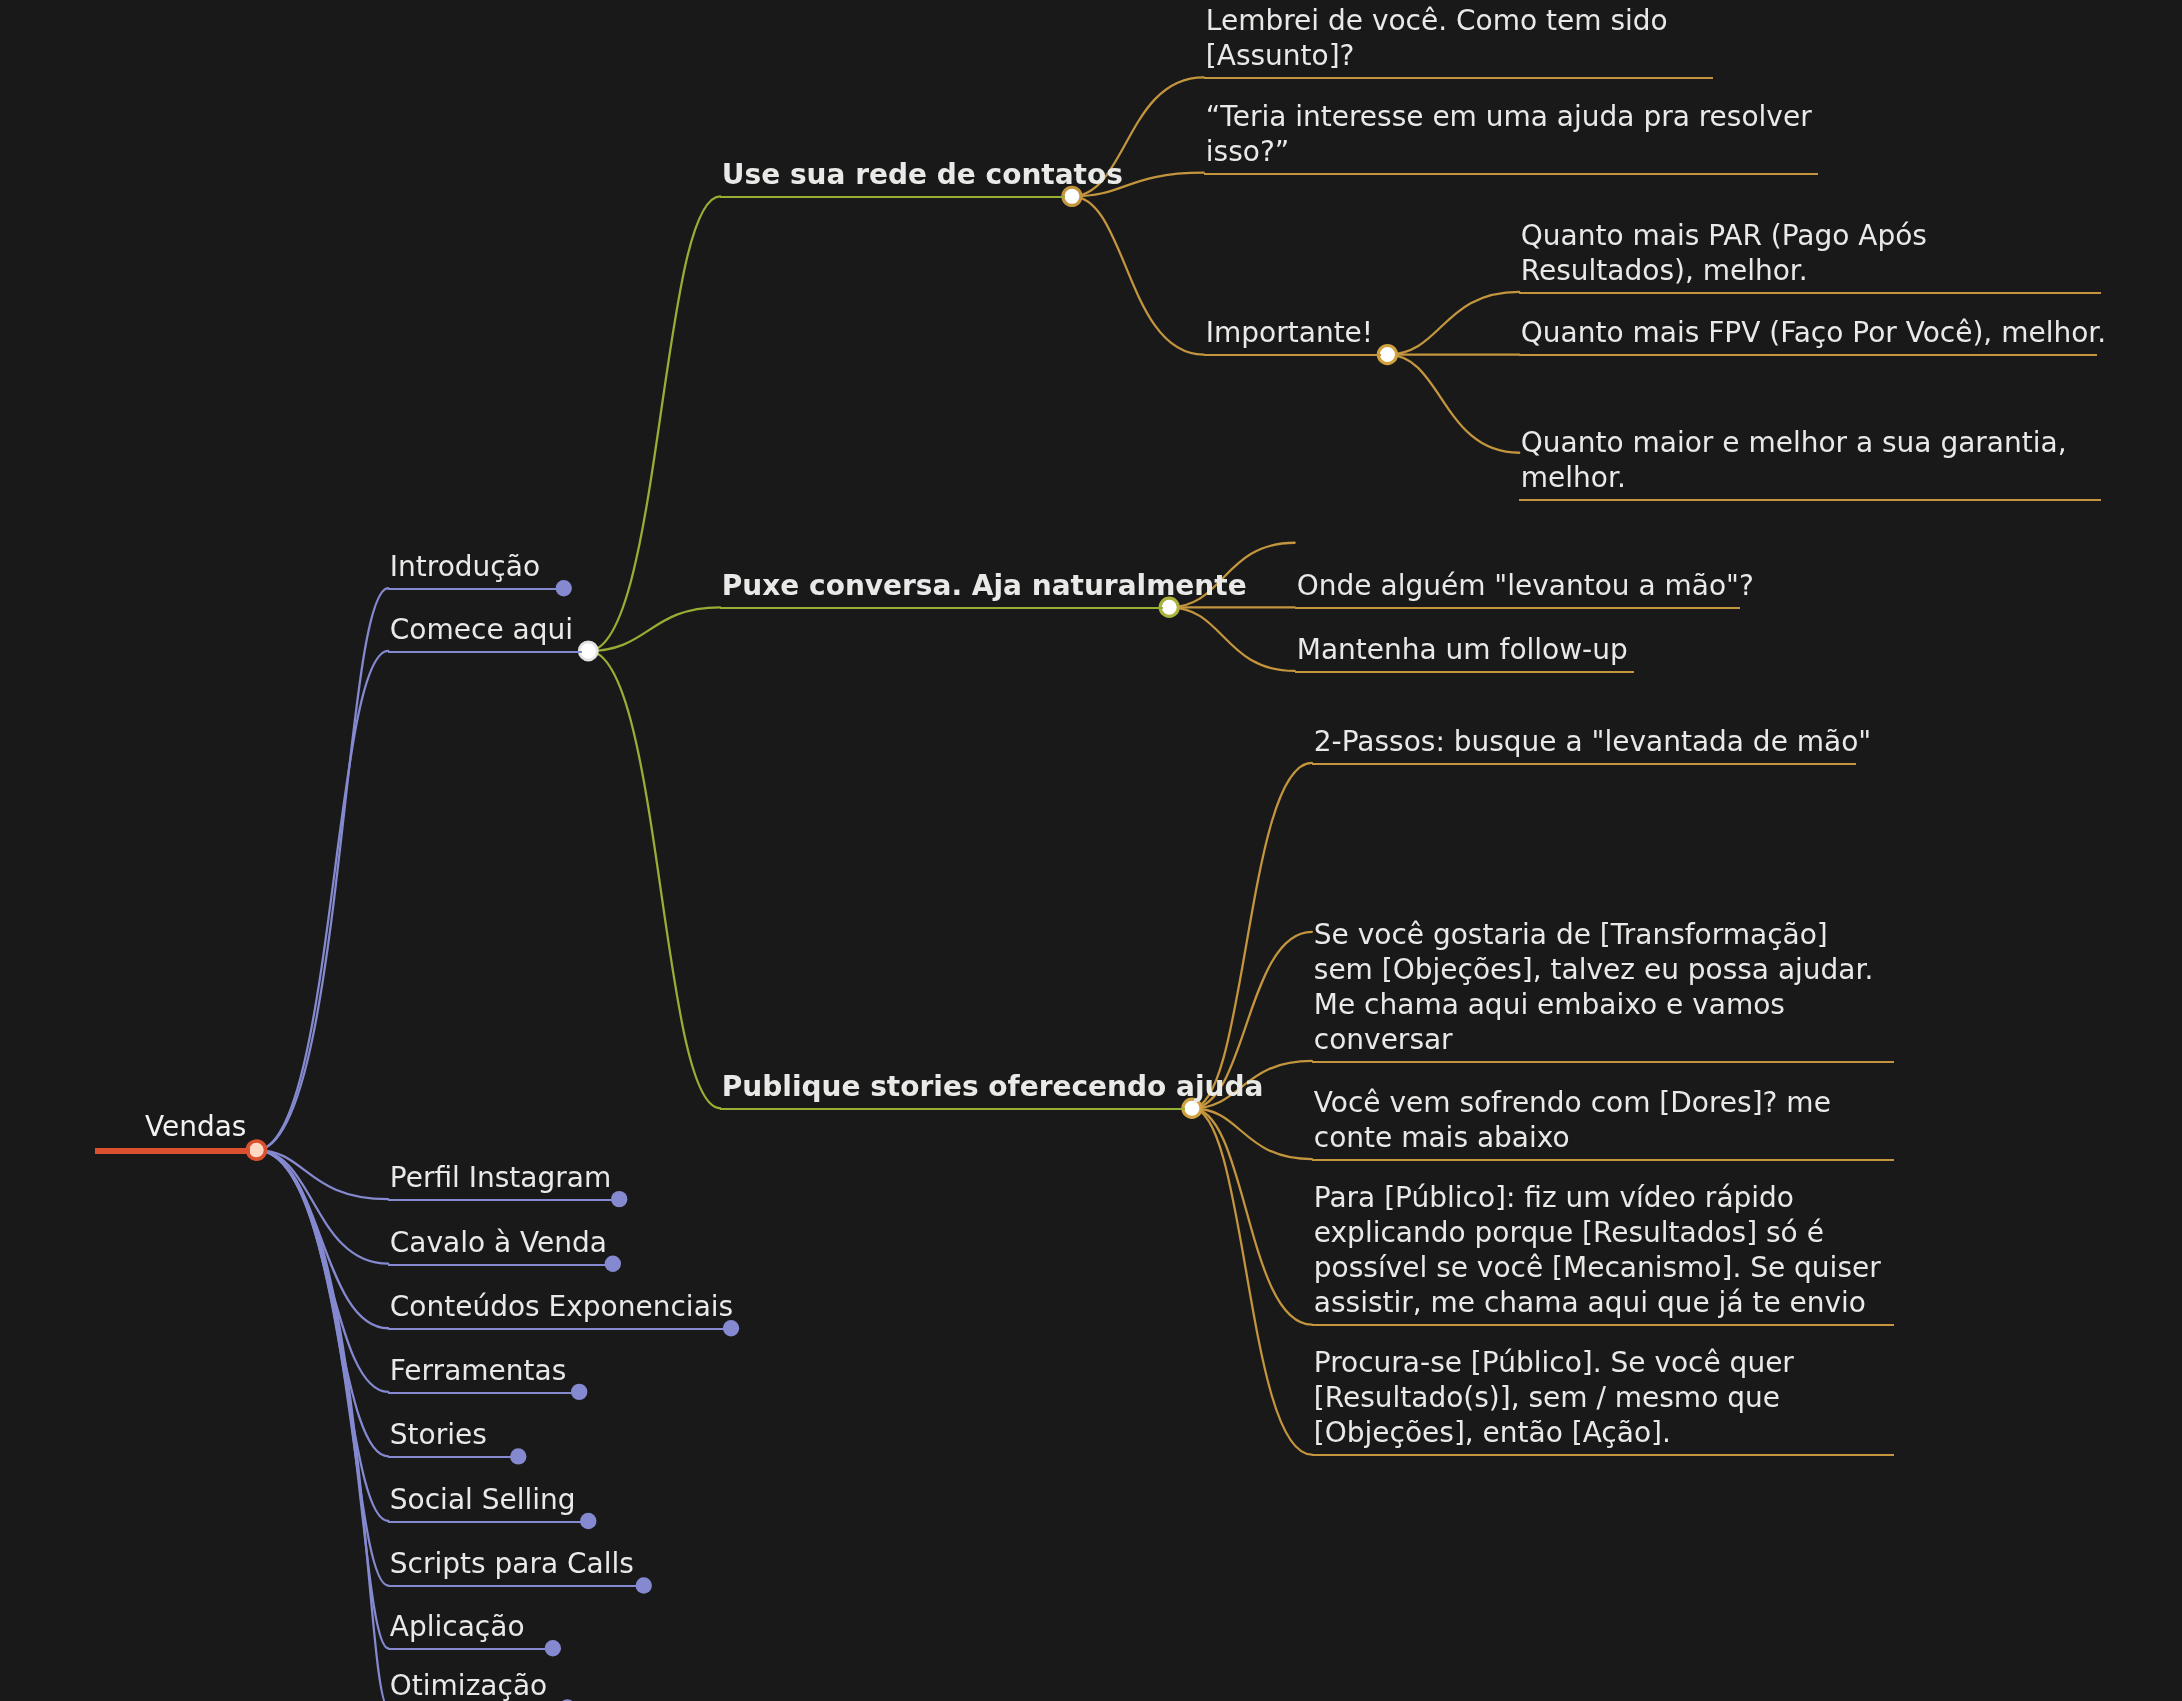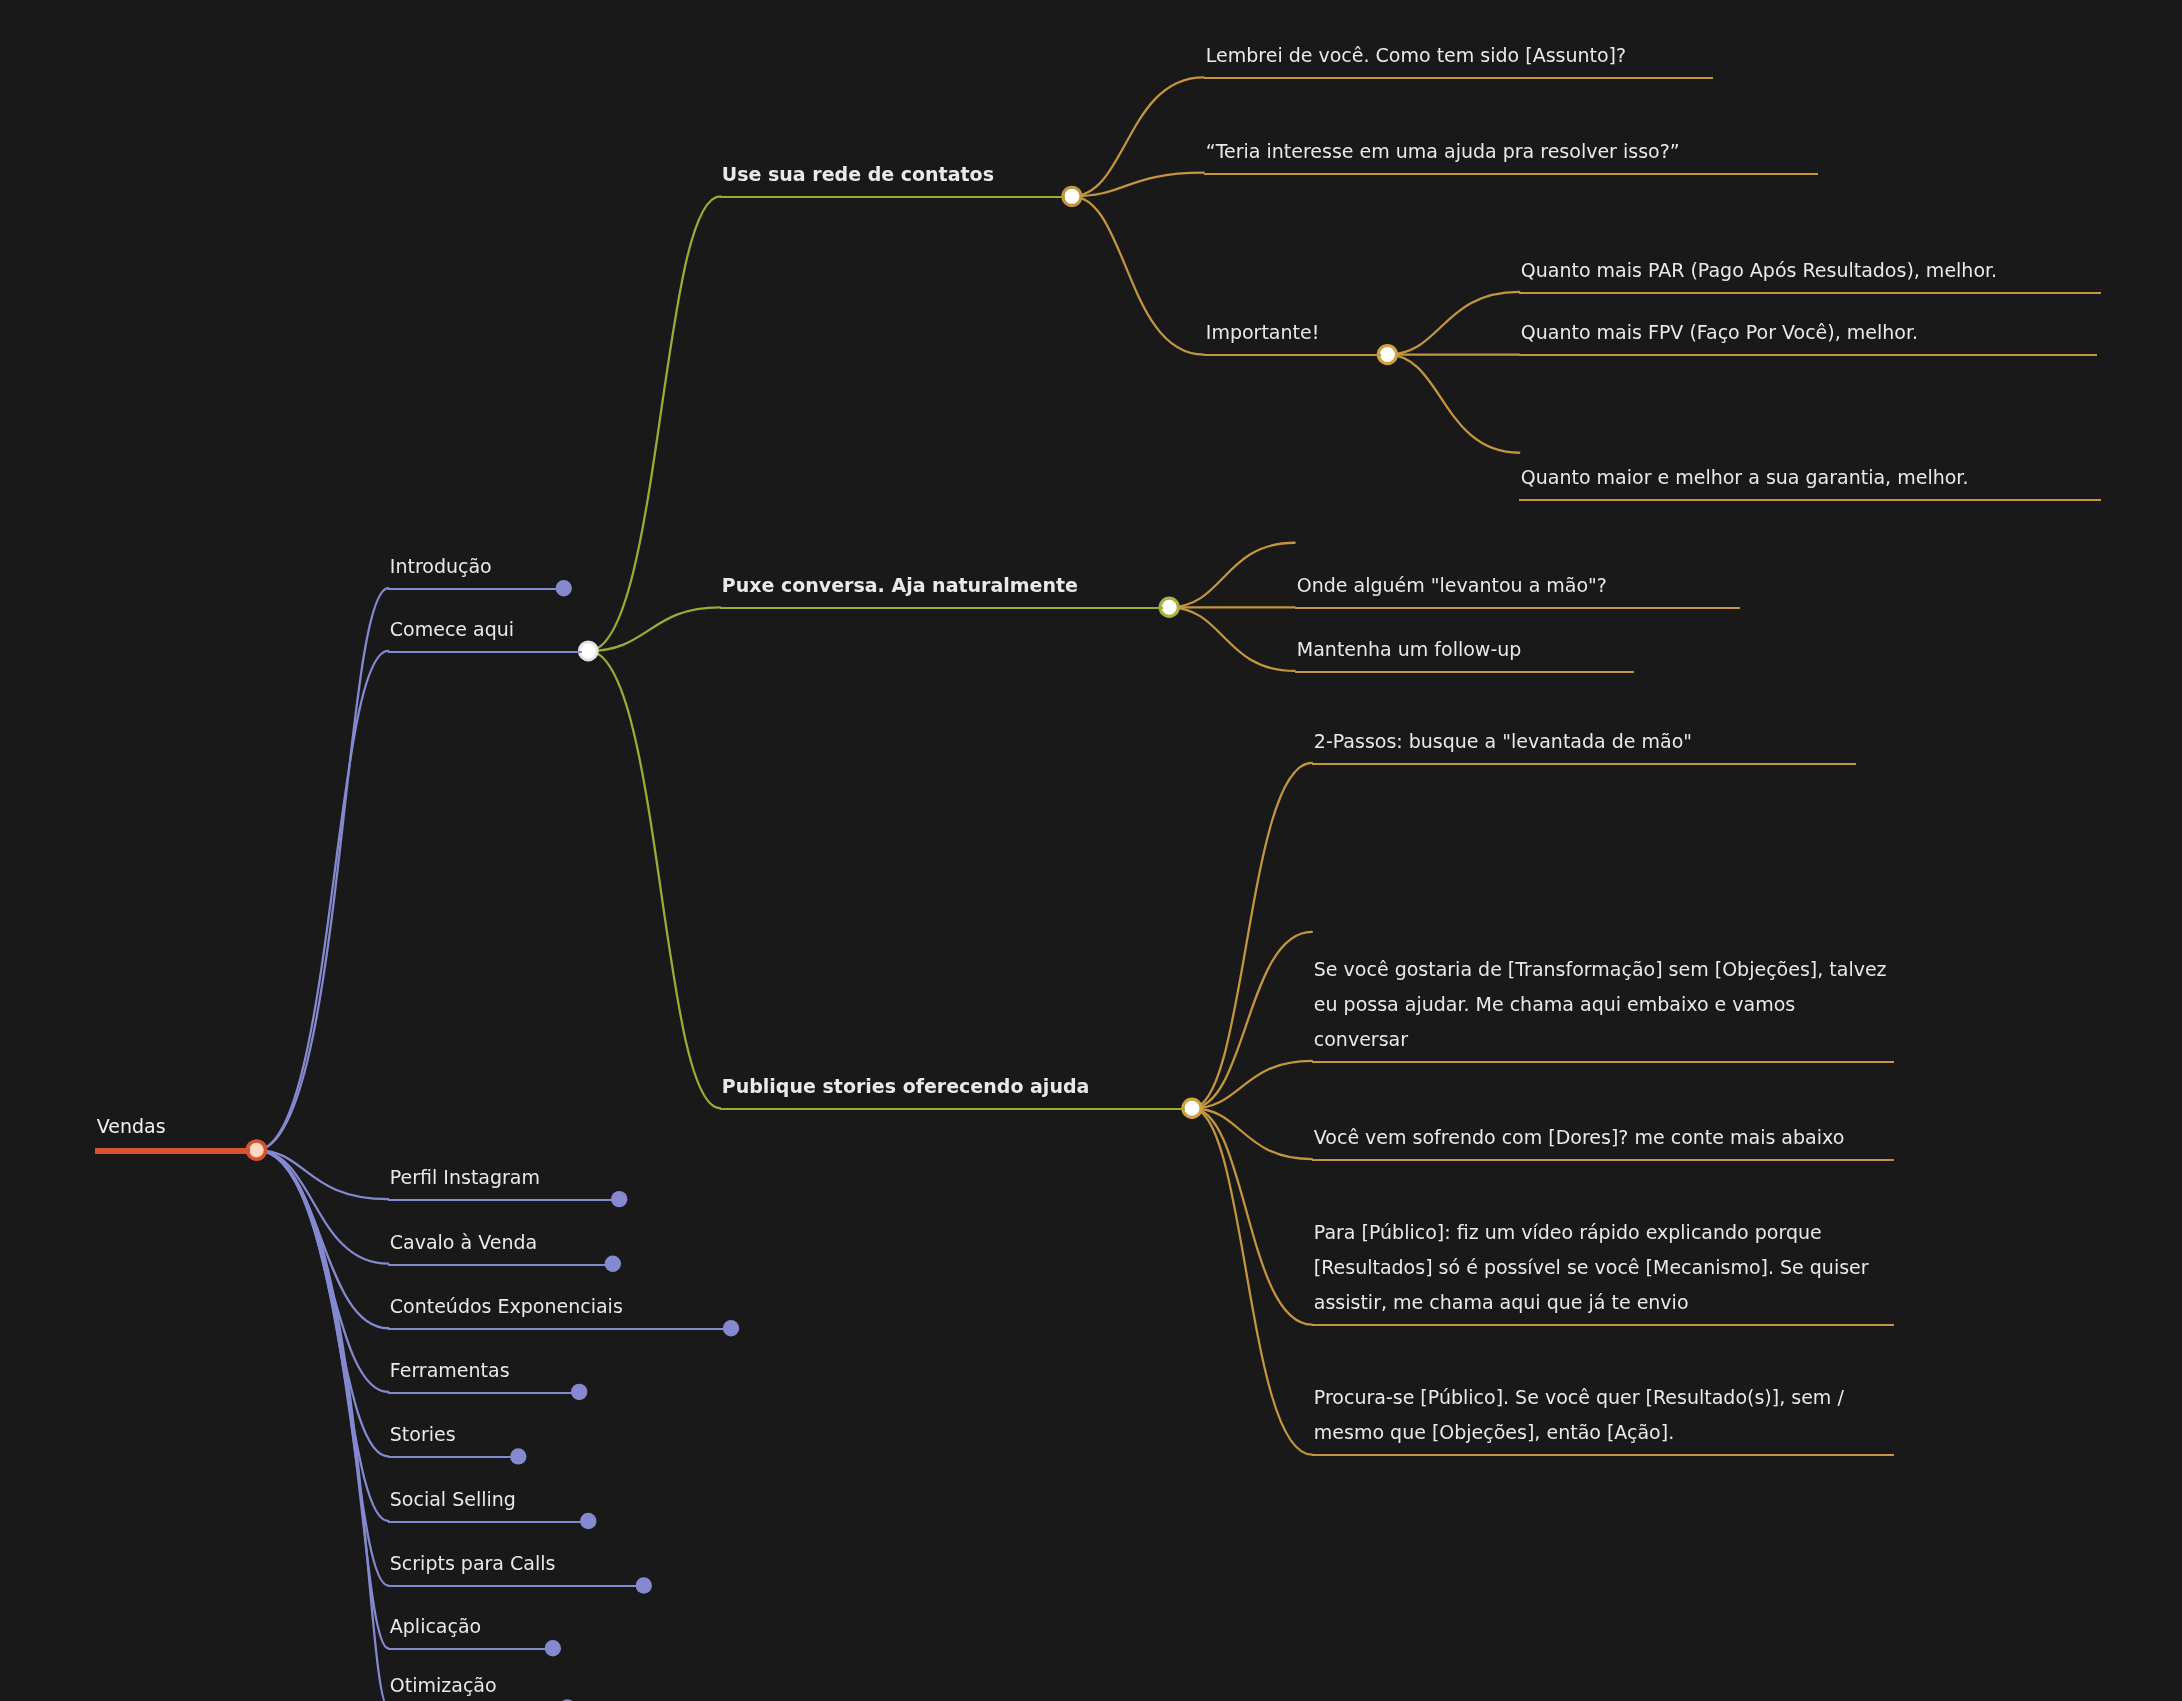--- a/index.html
+++ b/index.html
@@ -8,34 +8,34 @@
     width:2183px;height:1701px;
     background:#191919;
     overflow:hidden;
     font-family:"DejaVu Sans","Liberation Sans",sans-serif;
   }
   #links{position:absolute;left:0;top:0;}
   .nd{
     position:absolute;
     box-sizing:border-box;
     color:#e9e9e7;
-    font-size:19px;
+    font-size:28px;
     line-height:35px;
     padding:0 3.6px 4.5px 1.8px;
     border-bottom:2.7px solid #c3953e;
     cursor:pointer;
   }
   .nowrap{white-space:nowrap;}
   .c-purple{border-bottom-color:#8589cf;}
   .c-green{border-bottom-color:#97ae35;font-weight:bold;}
   .c-tan{border-bottom-color:#c3953e;}
   .root-node{
     border-bottom-width:6.4px;
     border-bottom-color:#d9512f;
-    text-align:left;
+    text-align:right;
     color:#f2f2f0;
   }
   .lk{fill:none;stroke-width:2.5;stroke-linecap:round;}
   .lk-p{stroke:#8589cf;}
   .lk-g{stroke:#97ae35;}
   .lk-t{stroke:#c3953e;}
   .dot-leaf{fill:#8589cf;stroke:none;}
 </style>
 </head>
 <body>

